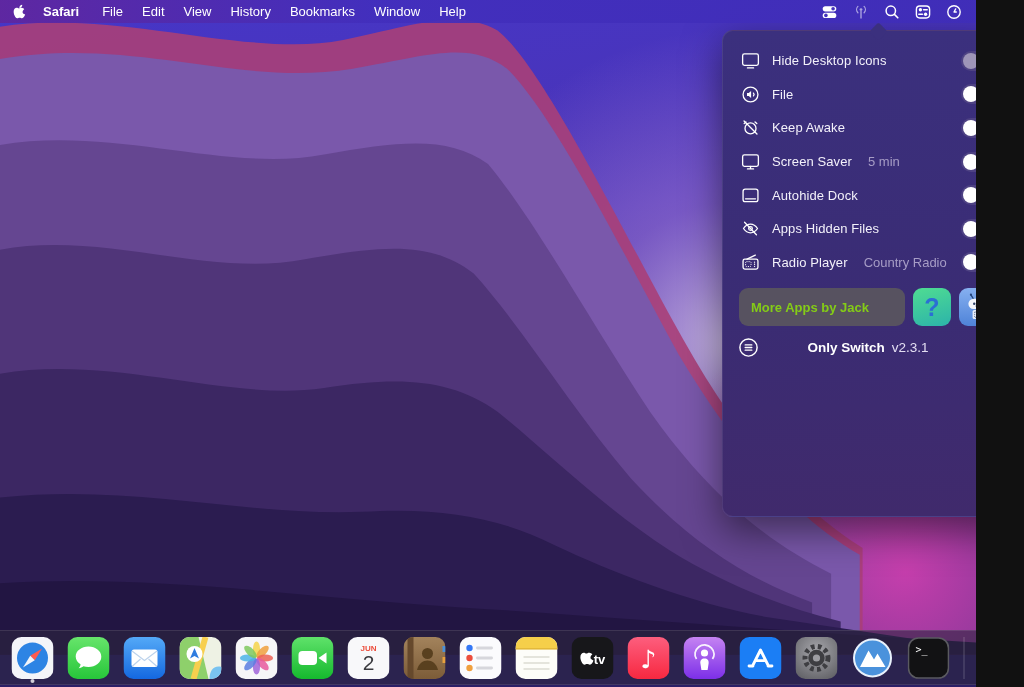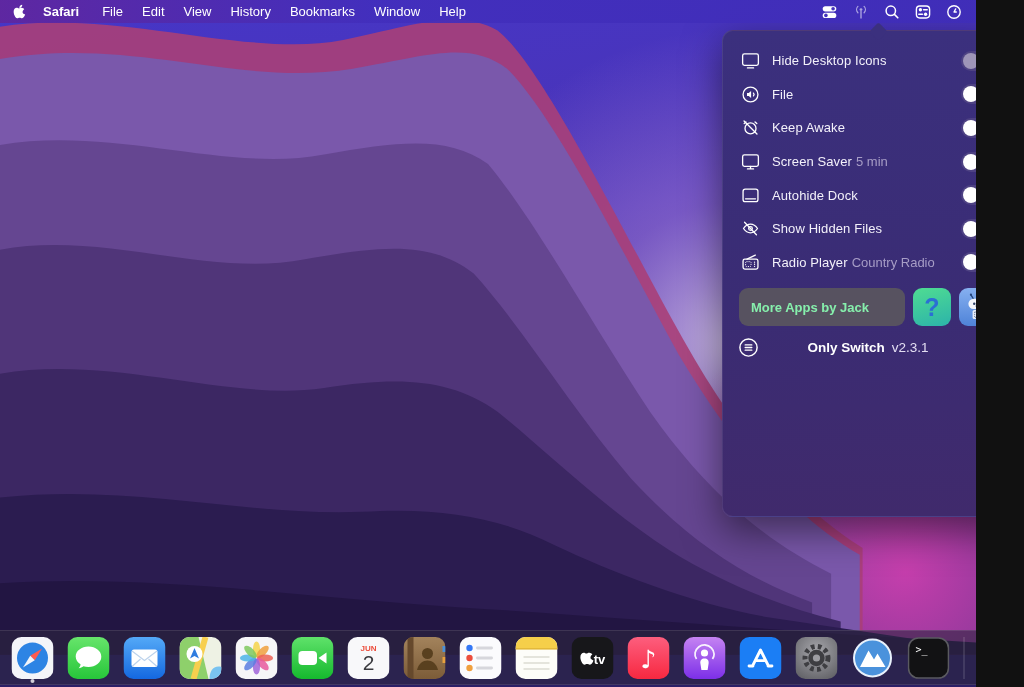--- a/index.html
+++ b/index.html
@@ -21,27 +21,27 @@
   
   .panel{position:absolute;left:722px;top:30px;width:290px;height:485px;border-radius:11px;z-index:30;
     background:linear-gradient(180deg,#3b307e 0%,#3a2c74 55%,#402a6c 100%);
     box-shadow:0 14px 38px rgba(0,0,0,.5);border:1px solid rgba(255,255,255,.08);}
   .panel-arrow{position:absolute;top:-6px;left:149px;width:13px;height:13px;border-radius:3px;
     background:#3b307e;transform:rotate(45deg);}
   .rows{padding:13px 16px 0 16px;}
   .row{display:flex;align-items:center;height:33.6px;text-align:center;}
   .row .ic{width:22px;display:flex;justify-content:center;flex:none;}
   .row .lbl{margin-left:11px;color:#f3f1fa;font-size:13px;letter-spacing:.1px;}
-  .row .val{margin-left:4px;color:#a79dc6;font-size:13px;}
+  .row .val{margin-left:16px;color:#a79dc6;font-size:13px;}
   .toggle{margin-left:auto;width:36px;height:20px;border-radius:10px;background:#4e4283;position:relative;flex:none;}
   .toggle .knob{position:absolute;top:2px;left:2px;width:16px;height:16px;border-radius:50%;background:#fff;}
   .toggle .knob.dim{background:#9e95b8;}
 
   .more{display:flex;align-items:center;gap:8px;padding:9px 16px 0 16px;}
-  .more-bar{flex:1;height:38px;border-radius:9px;background:#575260;color:#86efac;font-weight:bold;
+  .more-bar{flex:1;height:38px;border-radius:9px;background:#575260;color:#84cc16;font-weight:bold;
     font-size:13px;display:flex;align-items:center;padding-left:12px;}
   .app-ico{width:38px;height:38px;border-radius:9px;flex:none;display:flex;align-items:center;justify-content:center;}
   .app-q{background:linear-gradient(165deg,#4fdc92,#2cb3aa);color:#2b6fd4;font-size:25px;font-weight:bold;}
   .app-robot{background:linear-gradient(180deg,#86b0f0,#4f83d8);}
 
   .pfooter{display:flex;align-items:center;padding:11px 15px 0 15px;}
   .pfooter .fbtn{display:flex;align-items:center;justify-content:center;width:21px;height:21px;}
   .pfooter .title{flex:1;text-align:center;color:#fff;font-size:13.5px;}
   .pfooter .title .b{font-weight:bold;}
   .pfooter .title .ver{font-weight:normal;color:#e3def2;margin-left:7px;}
@@ -214,21 +214,21 @@
           </span>
         </div>
         <div class="row">
           <span class="ic">
             <svg width="21" height="21" viewBox="0 0 24 24">
               <path d="M4 12c2.2-3.2 5-4.9 8-4.9s5.8 1.7 8 4.9c-2.2 3.2-5 4.9-8 4.9S6.2 15.2 4 12z" fill="none" stroke="#fff" stroke-width="1.5" stroke-linecap="round" stroke-linejoin="round"></path>
               <circle cx="12" cy="12" r="2.1" fill="none" stroke="#fff" stroke-width="1.5" stroke-linecap="round" stroke-linejoin="round"></circle>
               <path d="M5.2 4.8l13.6 14.4" fill="none" stroke="#fff" stroke-width="1.5" stroke-linecap="round" stroke-linejoin="round"></path>
             </svg>
           </span>
-          <span class="lbl">Show Hidden Files</span>
+          <span class="lbl">Apps Hidden Files</span>
           <span class="toggle">
             <span class="knob "></span>
           </span>
         </div>
         <div class="row">
           <span class="ic">
             <svg width="21" height="21" viewBox="0 0 24 24">
               <rect x="3.5" y="8.2" width="17" height="11.3" rx="2" fill="none" stroke="#fff" stroke-width="1.5" stroke-linecap="round" stroke-linejoin="round"></rect>
               <path d="M8 8.2 17.5 3.6" fill="none" stroke="#fff" stroke-width="1.5" stroke-linecap="round" stroke-linejoin="round"></path>
               <rect x="6.4" y="11" width="6.2" height="5.6" rx="1" fill="none" stroke="#fff" stroke-width="1.1" stroke-dasharray="1.2 1.2"></rect>

